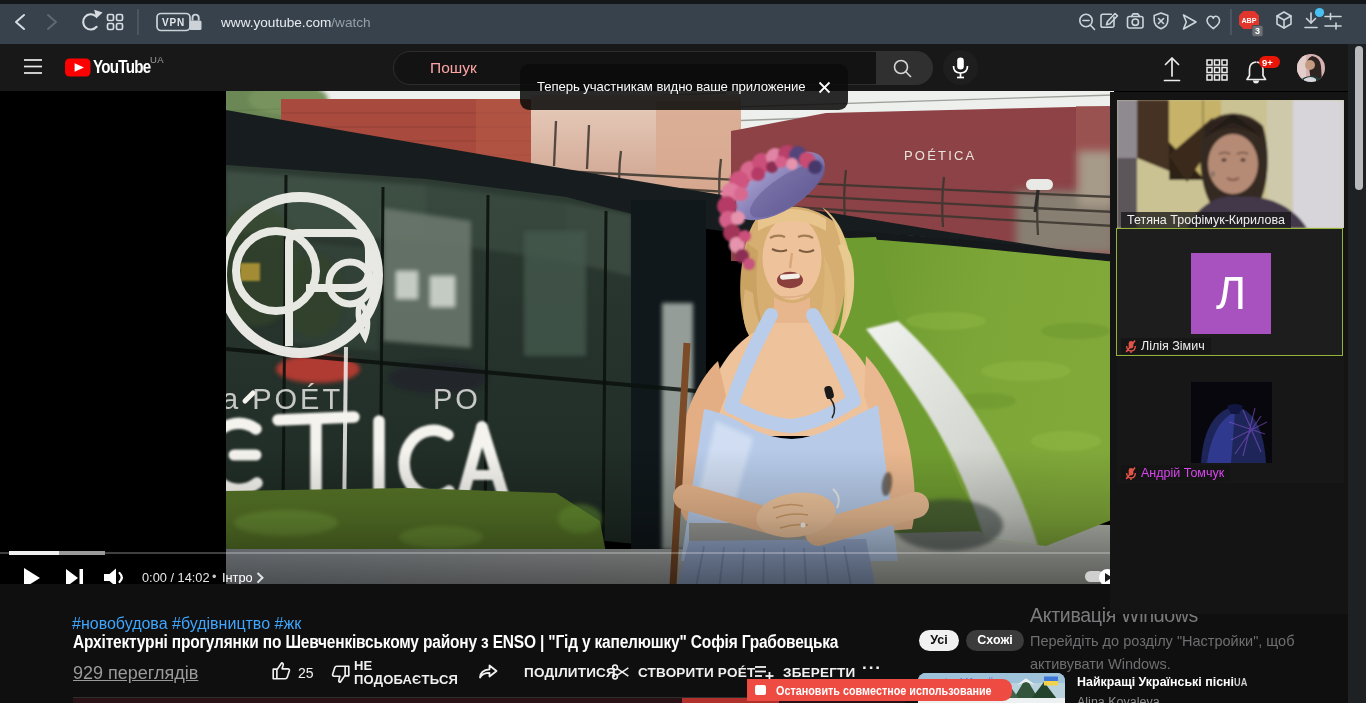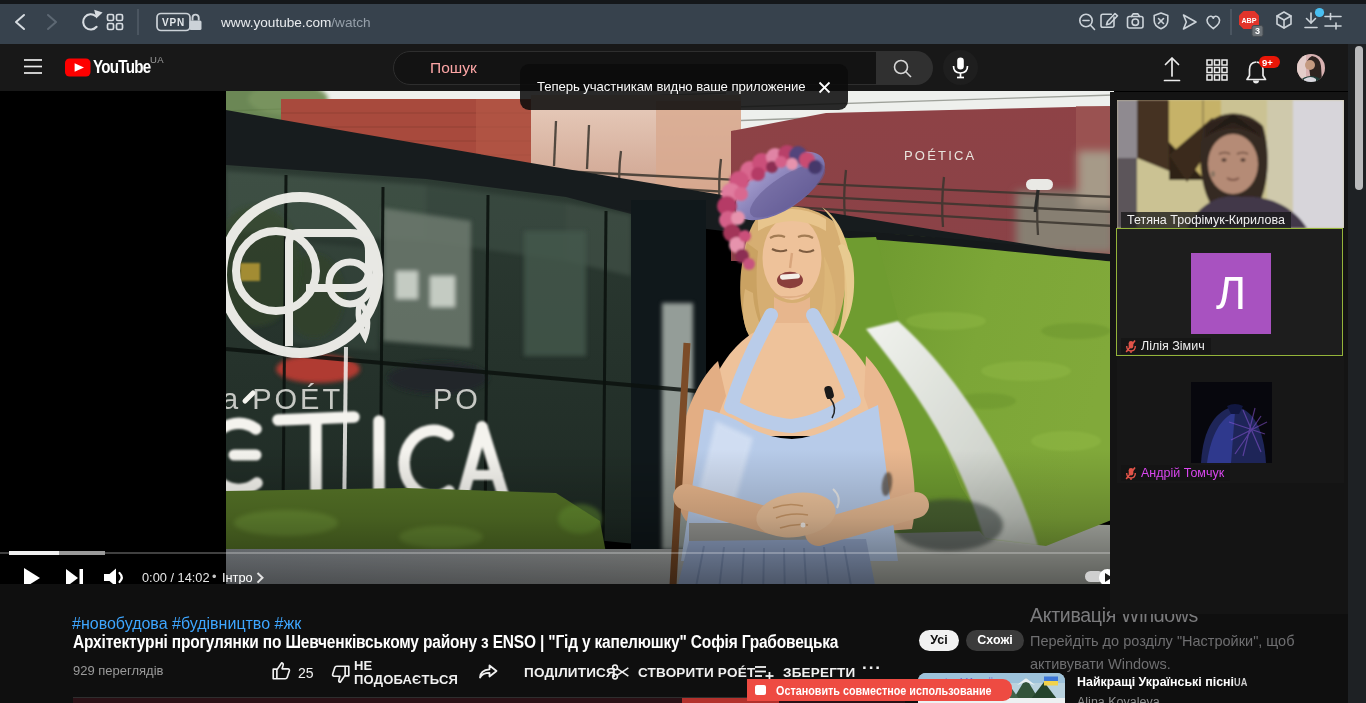--- a/index.html
+++ b/index.html
@@ -441,21 +441,21 @@
       </svg>
 <div class="abs" style="left:1085px;top:480px;width:19px;height:11px;border-radius:6px;background:#cfcfcf;"></div>
 <div class="abs" style="left:1098.5px;top:477.5px;width:17px;height:17px;border-radius:50%;background:#fff;"></div>
 <svg class="abs" style="left:1104px;top:481.5px" width="9" height="10">
         <polygon points="1,0 8.2,4.5 1,9" fill="#1a1a1a"></polygon>
       </svg>
 </div>
 
 <div class="abs" style="left:72px;top:615px;font-size:16px;color:#3ea6ff;">#новобудова #будівництво #жк</div>
 <div class="abs" style="left:73px;top:632px;font-size:17.5px;font-weight:bold;color:#fff;letter-spacing:-0.2px;white-space:nowrap;transform:scaleX(0.885);transform-origin:0 0;">Архітектурні прогулянки по Шевченківському району з ENSO | "Гід у капелюшку" Софія Грабовецька</div>
-<div class="abs" style="left:73px;top:663px;font-size:13px;color:#9a9a9a;">929 переглядів</div>
+<div class="abs" style="left:73px;top:663px;font-size:18px;color:#9a9a9a;text-decoration:underline;">929 переглядів</div>
 
 <svg class="abs" style="left:270px;top:660px" width="22" height="22" viewBox="0 0 24 24">
   <path d="M3.5,10 h4 v10.5 h-4 z M7.5,10.8 L12.8,3 q2,0.5 1.5,2.6 l-1.1,4 h6.3 q2.1,0.3 1.6,2.2 l-2.3,7.1 q-0.5,1.6 -2.2,1.6 h-9.1" fill="none" stroke="#f1f1f1" stroke-width="1.8" stroke-linejoin="round"></path>
 </svg>
 <span class="abs" style="left:298px;top:665px;font-size:14px;color:#f1f1f1;">25</span>
 <svg class="abs" style="left:330px;top:663px" width="22" height="22" viewBox="0 0 24 24">
   <g transform="rotate(180 12 12)">
   <path d="M3.5,10 h4 v10.5 h-4 z M7.5,10.8 L12.8,3 q2,0.5 1.5,2.6 l-1.1,4 h6.3 q2.1,0.3 1.6,2.2 l-2.3,7.1 q-0.5,1.6 -2.2,1.6 h-9.1" fill="none" stroke="#f1f1f1" stroke-width="1.8" stroke-linejoin="round"></path>
   </g>
 </svg>

